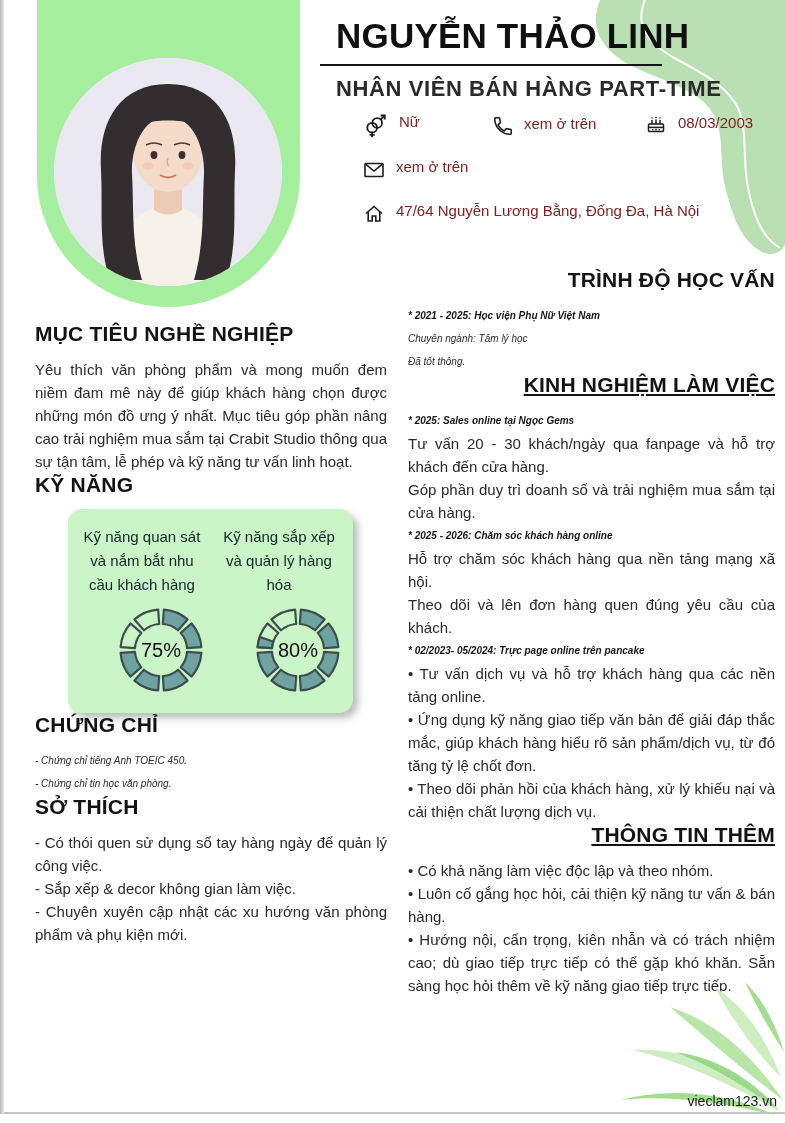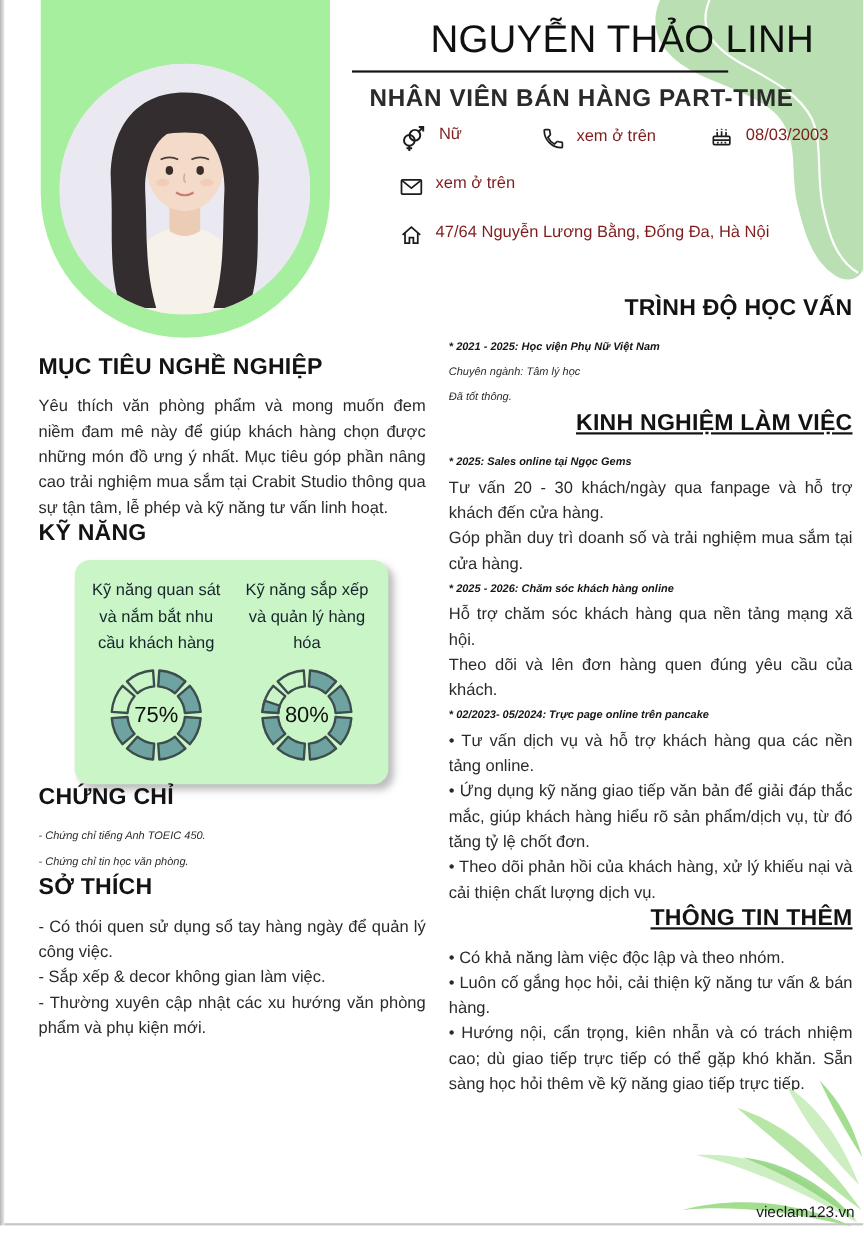--- a/index.html
+++ b/index.html
@@ -18,21 +18,21 @@
   .avatar{position:absolute;left:54px;top:58px;width:228px;height:228px;border-radius:50%;
     overflow:hidden;background:#eae9f1;}
   .avatar svg{display:block;}
 
   
   .blob{position:absolute;right:0;top:0;}
   .leaves{position:absolute;right:0;top:982px;}
 
   
   .header{position:absolute;left:320px;top:16px;width:420px;}
-  .name{font-size:35px;font-weight:400;color:#101010;margin:0 0 0 16px;letter-spacing:.2px;text-align:right;}
+  .name{font-size:35px;font-weight:700;color:#101010;margin:0 0 0 16px;letter-spacing:.2px;}
   .name-rule{width:342px;height:2px;background:#141414;margin-top:8px;}
   .job-title{font-size:22px;font-weight:700;margin:10px 0 0 16px;letter-spacing:.6px;}
 
   .contact{position:absolute;display:flex;gap:10px;font-size:15px;color:#7f1d1d;}
   .contact .cicon{display:flex;align-items:center;justify-content:center;}
   .contact svg{display:block;}
 
   
   .col-left{position:absolute;left:35px;top:322px;width:352px;}
   .col-right{position:absolute;left:408px;top:268px;width:367px;}
@@ -41,21 +41,21 @@
   .col-right h2.sec{text-align:right;}
   .txt{font-size:15px;line-height:23px;color:#2a2a2a;margin:0;text-align:justify;}
   .line{font-size:10px;line-height:23px;color:#2a2a2a;font-style:italic;}
   .bold-line{font-weight:700;color:#151515;}
   .mt26{margin-top:26px;} .mt32{margin-top:32px;} .mt20{margin-top:20px;text-decoration:underline;}
 
   
   .skills-card{margin:12px 0 0 33px;width:265px;padding:16px 10px 18px 10px;
     background:#c9f5c7;border-radius:14px;display:flex;justify-content:space-between;
     box-shadow:5px 5px 7px rgba(125,125,125,.5);}
-  .skill{width:128px;display:flex;flex-direction:column;align-items:center;}
+  .skill{width:128px;display:flex;flex-direction:column;align-items:flex-end;}
   .skill-label{font-size:15px;line-height:24px;text-align:center;color:#17242b;}
   .donut{position:relative;width:90px;height:90px;margin-top:8px;}
   .donut .pct{position:absolute;inset:0;display:flex;align-items:center;justify-content:center;
     font-size:20px;color:#101010;}
 
   .watermark{position:absolute;right:8px;top:1093px;font-size:14px;color:#1a1a1a;}
 </style>
 </head>
 <body>
 
@@ -195,21 +195,21 @@
       </div>
     </div>
 
     <h2 class="sec mt32">CHỨNG CHỈ</h2>
     <div class="line">- Chứng chỉ tiếng Anh TOEIC 450.</div>
     <div class="line">- Chứng chỉ tin học văn phòng.</div>
 
     <h2 class="sec mt32">SỞ THÍCH</h2>
     <div class="txt">- Có thói quen sử dụng sổ tay hàng ngày để quản lý công việc.</div>
     <div class="txt">- Sắp xếp &amp; decor không gian làm việc.</div>
-    <div class="txt">- Thường xuyên cập nhật các xu hướng văn phòng phẩm và phụ kiện mới.</div>
+    <div class="txt">- Chuyên xuyên cập nhật các xu hướng văn phòng phẩm và phụ kiện mới.</div>
   </div>
 
   <div class="col-right">
     <h2 class="sec">TRÌNH ĐỘ HỌC VẤN</h2>
     <div>
       <div class="line bold-line">* 2021 - 2025: Học viện Phụ Nữ Việt Nam</div>
       <div class="line">Chuyên ngành: Tâm lý học</div>
       <div class="line">Đã tốt thông.</div>
     </div>
 

